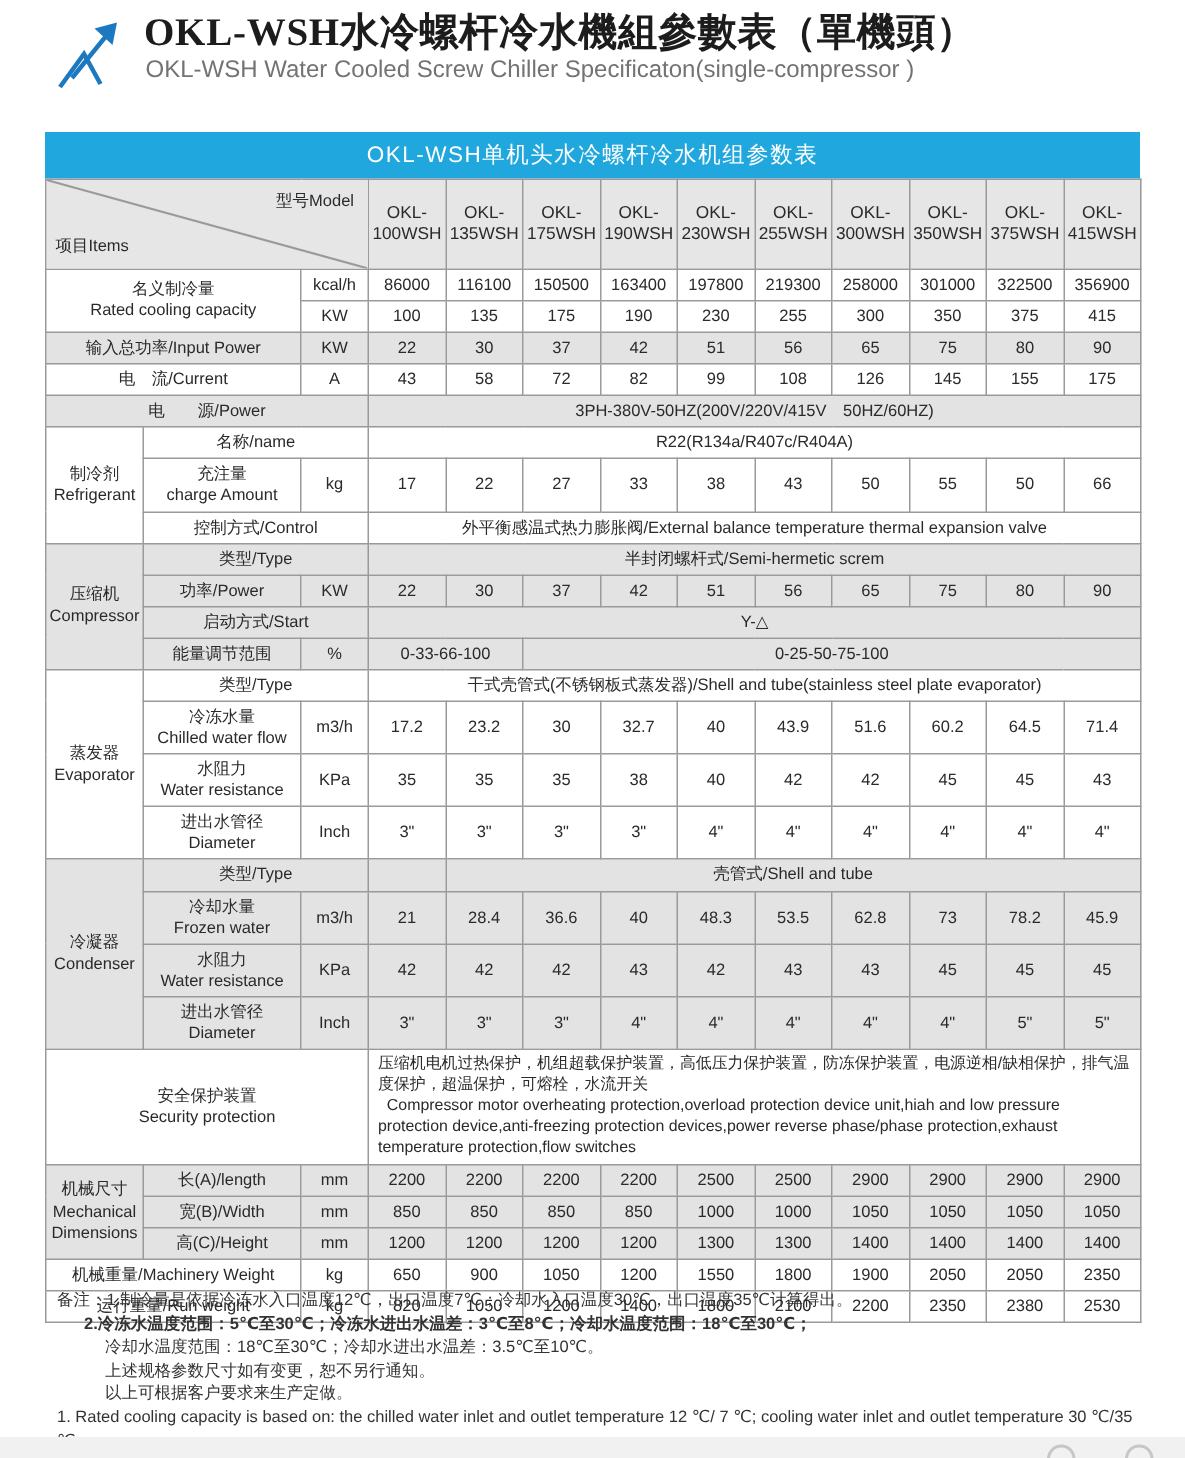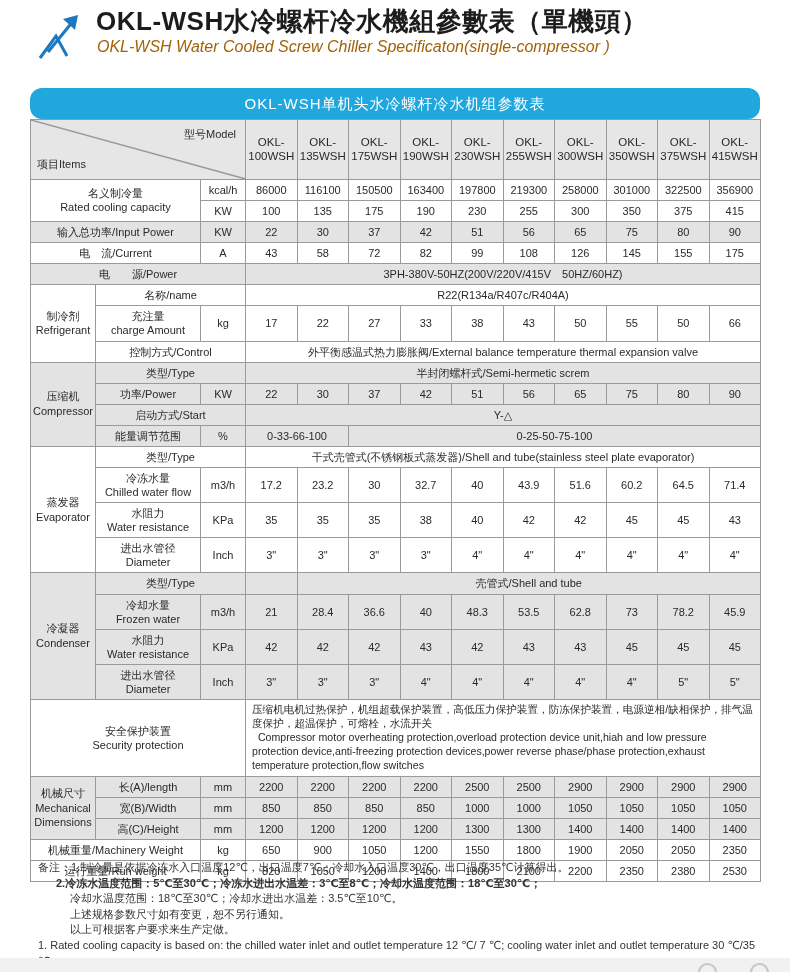--- a/index.html
+++ b/index.html
@@ -2,27 +2,27 @@
 <html><head>
 <meta charset="utf-8">
 <style>
   html,body{margin:0;padding:0;background:#ffffff;}
   .page{position:relative;width:790px;height:972px;background:#ffffff;overflow:hidden;
         font-family:"Liberation Sans","DejaVu Sans",sans-serif;color:#2a2a2a;}
 
   
   .logo{position:absolute;left:34px;top:8px;width:52px;height:54px;}
   .title{position:absolute;left:96px;top:4px;font-size:26px;font-weight:bold;color:#1c1c1c;
-         letter-spacing:.5px;white-space:nowrap;}
-  .subtitle{position:absolute;left:97px;top:38px;font-size:16px;color:#a16207;white-space:nowrap;font-style:italic;}
+         letter-spacing:.5px;white-space:nowrap;font-family:Liberation Serif, serif;}
+  .subtitle{position:absolute;left:97px;top:38px;font-size:16px;color:#737373;white-space:nowrap;}
 
   
   .table-wrap{position:absolute;left:30px;top:88px;width:730px;}
   .banner{height:31px;line-height:31px;background:#1fa7de;color:#ffffff;text-align:center;
-          font-size:15px;letter-spacing:1px;border-radius:12px;}
+          font-size:15px;letter-spacing:1px;}
 
   
   table.spec{border-collapse:collapse;table-layout:fixed;width:730px;
              border:1px solid #787878;}
   .spec th,.spec td{border:1px solid #9a9a9a;text-align:center;vertical-align:middle;
              font-size:11px;line-height:1.28;padding:3px 1px;white-space:pre-line;
              font-weight:normal;color:#2a2a2a;background:#ffffff;}
   .spec thead th{background:#e6e6e6;height:34px;font-size:11.5px;}
   tr.shade td{background:#e3e3e3;}
   td.sec{line-height:1.35;}

